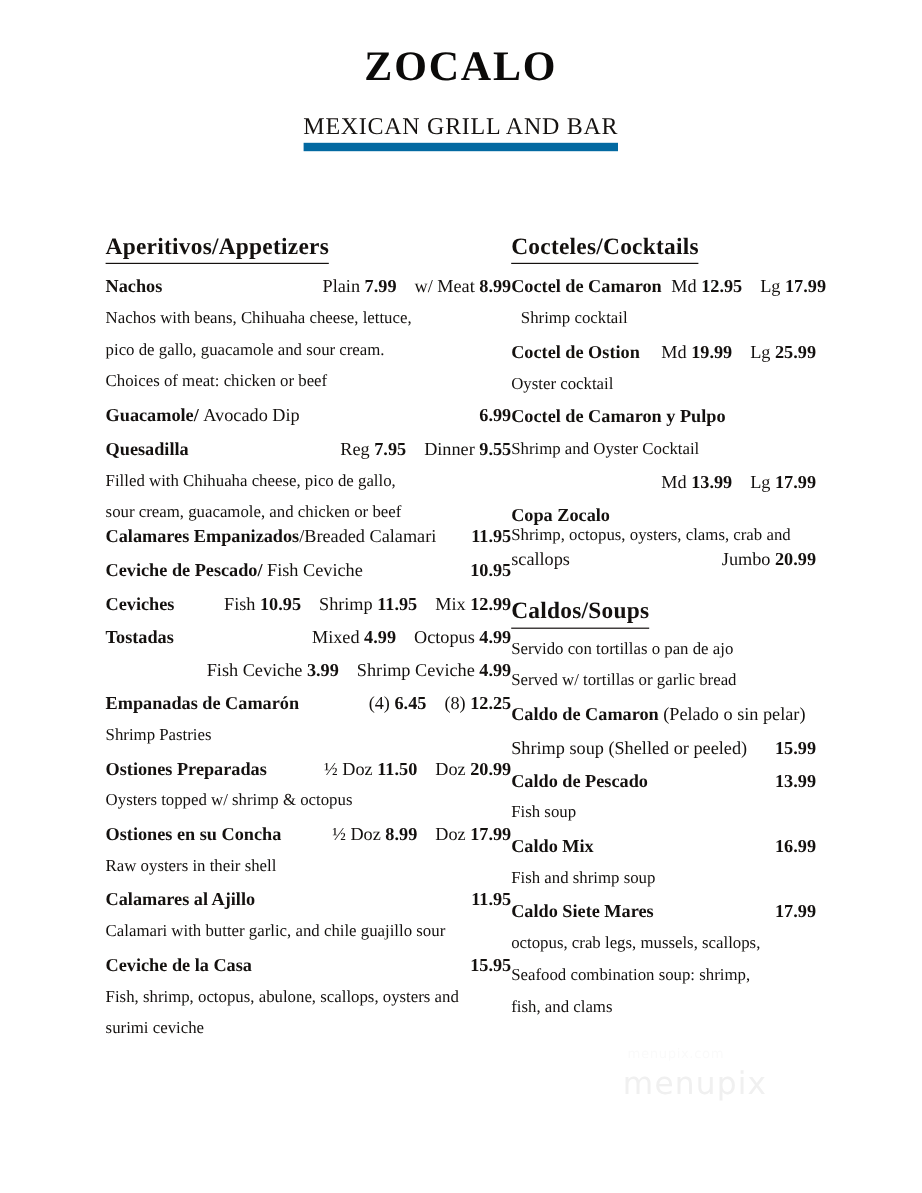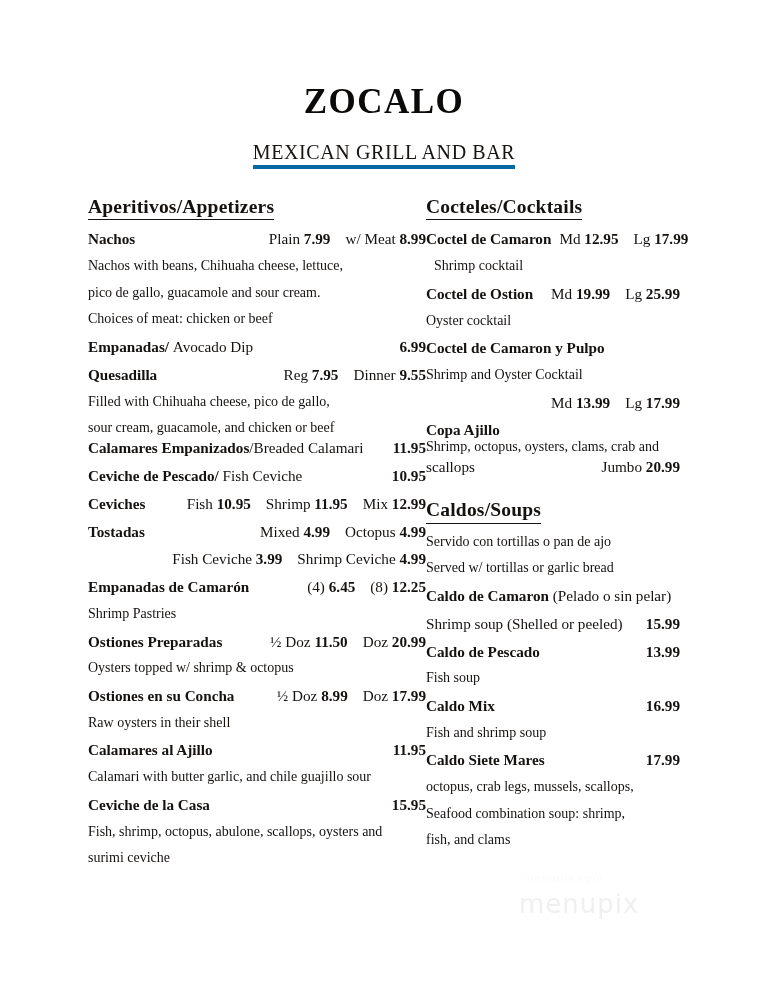--- a/index.html
+++ b/index.html
@@ -12,40 +12,40 @@
     height: 994px;
     position: relative;
     font-family: "Liberation Serif", "DejaVu Serif", serif;
     color: #14110f;
     overflow: hidden;
   }
 
   
   .masthead {
     text-align: center;
-    padding-top: 84px;
+    padding-top: 38px;
   }
   .restaurant-name {
     font-family: "Liberation Serif", "DejaVu Serif", serif;
     font-weight: bold;
     font-size: 35px;
     letter-spacing: 1.5px;
     line-height: 1;
     margin: 0;
     color: #0b0a09;
   }
   .restaurant-tagline {
     font-family: "Liberation Serif", "DejaVu Serif", serif;
     font-size: 20px;
     letter-spacing: 0.6px;
     margin: 0;
     padding-top: 22px;
     color: #161311;
     display: inline-block;
-    border-bottom: 4px solid #0369a1;
+    border-bottom: 7px solid #0369a1;
     padding-bottom: 1px;
     text-align: right;
   }
 
   
   .columns {
     position: absolute;
     top: 196px;
     left: 0;
     width: 768px;
@@ -166,21 +166,21 @@
       <span class="spacer"></span>
       <span class="pricegroup"><span class="qual">Plain</span> <span class="price">7.99</span></span>
       <span class="pricegroup"><span class="qual">w/ Meat</span> <span class="price">8.99</span></span>
     </div>
     <div class="descline">Nachos with beans, Chihuaha cheese, lettuce,</div>
     <div class="descline">pico de gallo, guacamole and sour cream.</div>
     <div class="descline">Choices of meat: chicken or beef</div>
 
     
     <div class="row">
-      <span class="name">Empanadas/</span>
+      <span class="name">Guacamole/</span>
       <span>&nbsp;</span>
       <span class="desc">Avocado Dip</span>
       <span class="spacer"></span>
       <span class="price">6.99</span>
     </div>
 
     
     <div class="row">
       <span class="name">Quesadilla</span>
       <span class="spacer"></span>
@@ -303,21 +303,21 @@
     </div>
     <div class="descline">Shrimp and Oyster Cocktail</div>
     <div class="row">
       <span class="spacer"></span>
       <span class="pricegroup"><span class="qual">Md</span> <span class="price">13.99</span></span>
       <span class="pricegroup"><span class="qual">Lg</span> <span class="price">17.99</span></span>
     </div>
 
     
     <div class="row tight">
-      <span class="name">Copa Ajillo</span>
+      <span class="name">Copa Zocalo</span>
     </div>
     <div class="descline snug">Shrimp, octopus, oysters, clams, crab and</div>
     <div class="row">
       <span class="desc">scallops</span>
       <span class="spacer"></span>
       <span class="pricegroup"><span class="qual">Jumbo</span> <span class="price">20.99</span></span>
     </div>
 
     
     <div class="section-title soups">Caldos/Soups</div>

